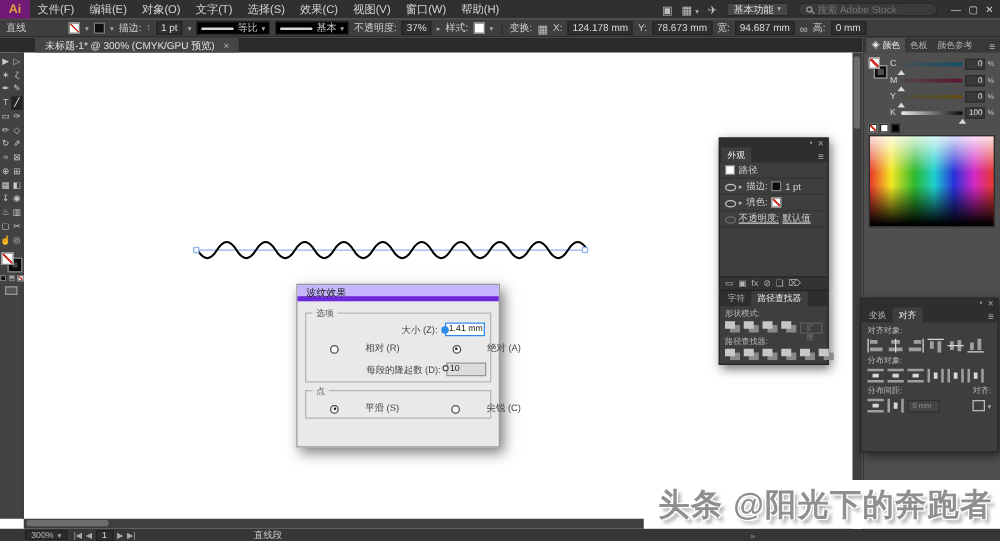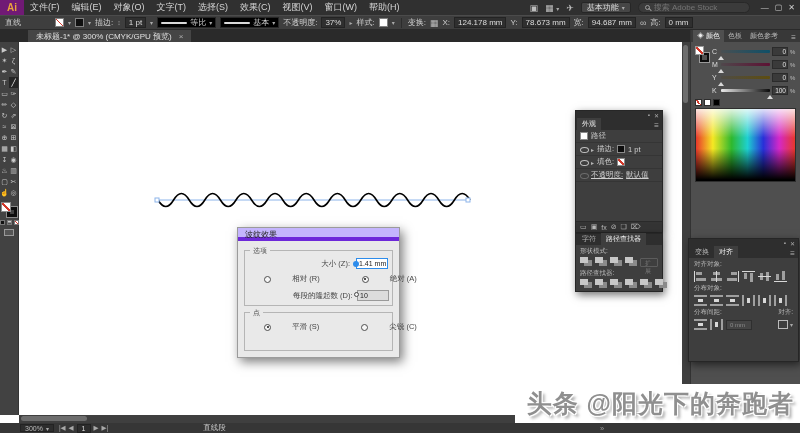--- a/index.html
+++ b/index.html
@@ -190,21 +190,21 @@
 
   
   .dialog{position:absolute;left:237px;top:227px;width:163px;height:131px;background:#e9e9e9;
           border:1px solid #9b9b9b;box-shadow:3px 4px 10px rgba(0,0,0,.5);z-index:25;
           font-size:7.5px;color:#3a3a3a;}
   .dlg-title{height:13px;background:#c4b5fd;border-bottom:4px solid #6d28d9;line-height:13px;
              padding-left:7px;font-size:8px;color:#222;}
   .grp{position:absolute;left:6px;right:6px;border:1px solid #b5b5b5;}
   .grp-legend{position:absolute;top:-5px;left:5px;background:#e9e9e9;padding:0 3px;font-size:7px;color:#555;}
   .g-options{top:22px;height:56px;}
-  .g-points{top:84px;height:39px;}
+  .g-points{top:84px;height:23px;}
   .drow{position:absolute;left:4px;right:4px;display:flex;align-items:center;gap:3px;margin-left:44px;}
   .dlbl{white-space:nowrap;color:#444;}
   .trk{flex:1;height:1px;background:#8a8a8a;position:relative;}
   .dot{position:absolute;top:-2.5px;width:6px;height:6px;border-radius:50%;background:#2d8ceb;}
   .ring{position:absolute;top:-3px;width:5px;height:5px;border-radius:50%;border:1.5px solid #4a4a4a;background:#efefef;}
   .dval{width:32px;height:11px;background:#fff;border:1px solid #2d8ceb;font-size:7px;
         line-height:10px;padding-left:2px;color:#222;flex:none;}
   .dval.plain{border:1px solid #9a9a9a;background:#dcdcdc;}
   .radio{width:7px;height:7px;border:1px solid #4e4e4e;border-radius:50%;background:#f6f6f6;
          position:relative;display:inline-block;vertical-align:-1px;flex:none;}

